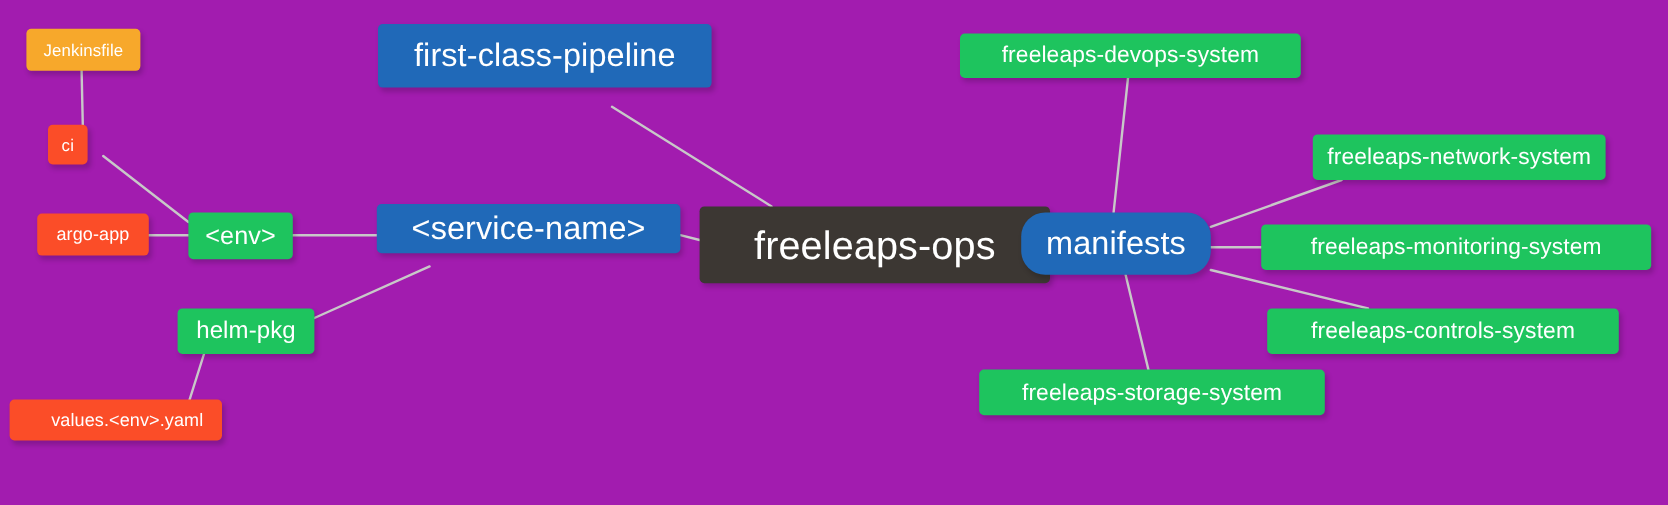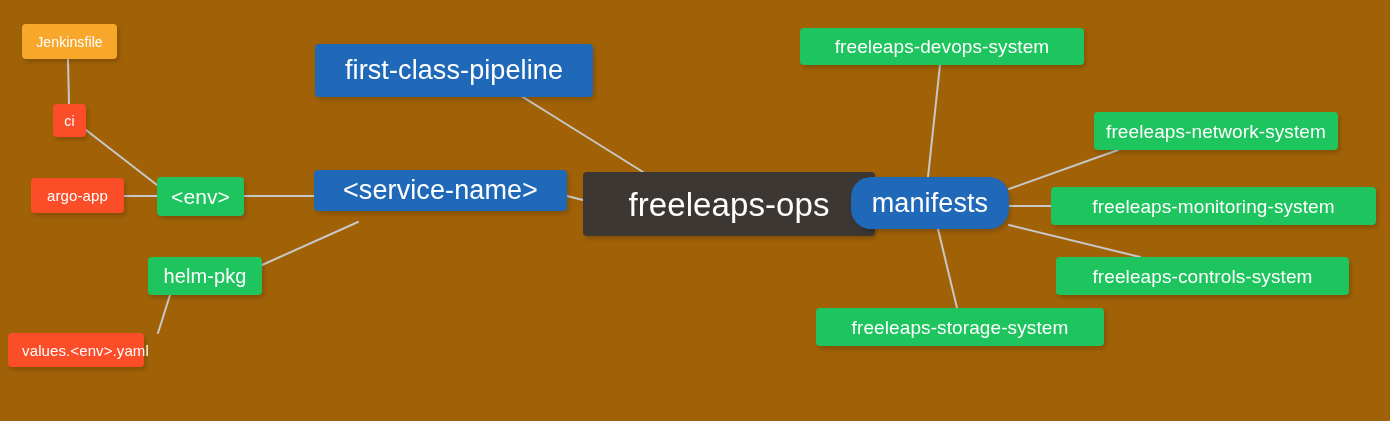--- a/index.html
+++ b/index.html
@@ -4,21 +4,21 @@
 <style>
   html, body {
     margin: 0;
     padding: 0;
     background: #ffffff;
   }
   #canvas {
     position: relative;
     width: 1390px;
     height: 421px;
-    background: #a16207;
+    background: #a21caf;
     overflow: hidden;
     font-family: "Liberation Sans", sans-serif;
   }
   #edge-layer {
     position: absolute;
     left: 0;
     top: 0;
     width: 1390px;
     height: 421px;
     pointer-events: none;
@@ -52,27 +52,27 @@
       <line x1="510" y1="89" x2="643" y2="172" stroke="#c8c8c8" stroke-width="2" stroke-linecap="round"></line>
       <line x1="845" y1="200" x2="851" y2="200" stroke="#c8c8c8" stroke-width="2" stroke-linecap="round"></line>
       <line x1="928" y1="177" x2="940" y2="65" stroke="#c8c8c8" stroke-width="2" stroke-linecap="round"></line>
       <line x1="1009" y1="189" x2="1118" y2="150" stroke="#c8c8c8" stroke-width="2" stroke-linecap="round"></line>
       <line x1="1009" y1="206" x2="1051" y2="206" stroke="#c8c8c8" stroke-width="2" stroke-linecap="round"></line>
       <line x1="1009" y1="225" x2="1140" y2="257" stroke="#c8c8c8" stroke-width="2" stroke-linecap="round"></line>
       <line x1="938" y1="229" x2="957" y2="308" stroke="#c8c8c8" stroke-width="2" stroke-linecap="round"></line>
     </svg>
   <div id="node-layer">
       <div class="node" style="left: 22px; top: 24px; width: 95px; height: 35px; background: rgb(247, 168, 43); font-size: 14px;">Jenkinsfile</div>
-      <div class="node" style="left: 53px; top: 104px; width: 33px; height: 33px; background: rgb(251, 77, 40); font-size: 14px;">ci</div>
+      <div class="node" style="left: 40px; top: 104px; width: 33px; height: 33px; background: rgb(251, 77, 40); font-size: 14px;">ci</div>
       <div class="node" style="left: 31px; top: 178px; width: 93px; height: 35px; background: rgb(251, 77, 40); font-size: 15px;">argo-app</div>
       <div class="node" style="left: 157px; top: 177px; width: 87px; height: 39px; background: rgb(30, 196, 94); font-size: 21px;">&lt;env&gt;</div>
       <div class="node" style="left: 148px; top: 257px; width: 114px; height: 38px; background: rgb(30, 196, 94); font-size: 20px;">helm-pkg</div>
-      <div class="node" style="left: 8px; top: 333px; width: 136px; height: 34px; background: rgb(251, 77, 40); font-size: 15px; padding-left: 19px;">values.&lt;env&gt;.yaml</div>
+      <div class="node" style="left: 8px; top: 333px; width: 177px; height: 34px; background: rgb(251, 77, 40); font-size: 15px; padding-left: 19px;">values.&lt;env&gt;.yaml</div>
       <div class="node" style="left: 314px; top: 170px; width: 253px; height: 41px; background: rgb(32, 105, 184); font-size: 27px;">&lt;service-name&gt;</div>
-      <div class="node" style="left: 315px; top: 44px; width: 278px; height: 53px; background: rgb(32, 105, 184); font-size: 27px;">first-class-pipeline</div>
+      <div class="node" style="left: 315px; top: 20px; width: 278px; height: 53px; background: rgb(32, 105, 184); font-size: 27px;">first-class-pipeline</div>
       <div class="node" style="left: 583px; top: 172px; width: 292px; height: 64px; background: rgb(60, 55, 51); font-size: 33px;">freeleaps-ops</div>
       <div class="node" style="left: 851px; top: 177px; width: 158px; height: 52px; background: rgb(32, 105, 184); font-size: 27px; border-radius: 20px;">manifests</div>
       <div class="node" style="left: 800px; top: 28px; width: 284px; height: 37px; background: rgb(30, 196, 94); font-size: 19px;">freeleaps-devops-system</div>
       <div class="node" style="left: 1056px; top: 112px; width: 244px; height: 38px; background: rgb(30, 196, 94); font-size: 19px; margin-left: 38px;">freeleaps-network-system</div>
       <div class="node" style="left: 1051px; top: 187px; width: 325px; height: 38px; background: rgb(30, 196, 94); font-size: 19px;">freeleaps-monitoring-system</div>
       <div class="node" style="left: 1056px; top: 257px; width: 293px; height: 38px; background: rgb(30, 196, 94); font-size: 19px; text-align: center;">freeleaps-controls-system</div>
       <div class="node" style="left: 816px; top: 308px; width: 288px; height: 38px; background: rgb(30, 196, 94); font-size: 19px;">freeleaps-storage-system</div>
     </div>
 </div>
 

